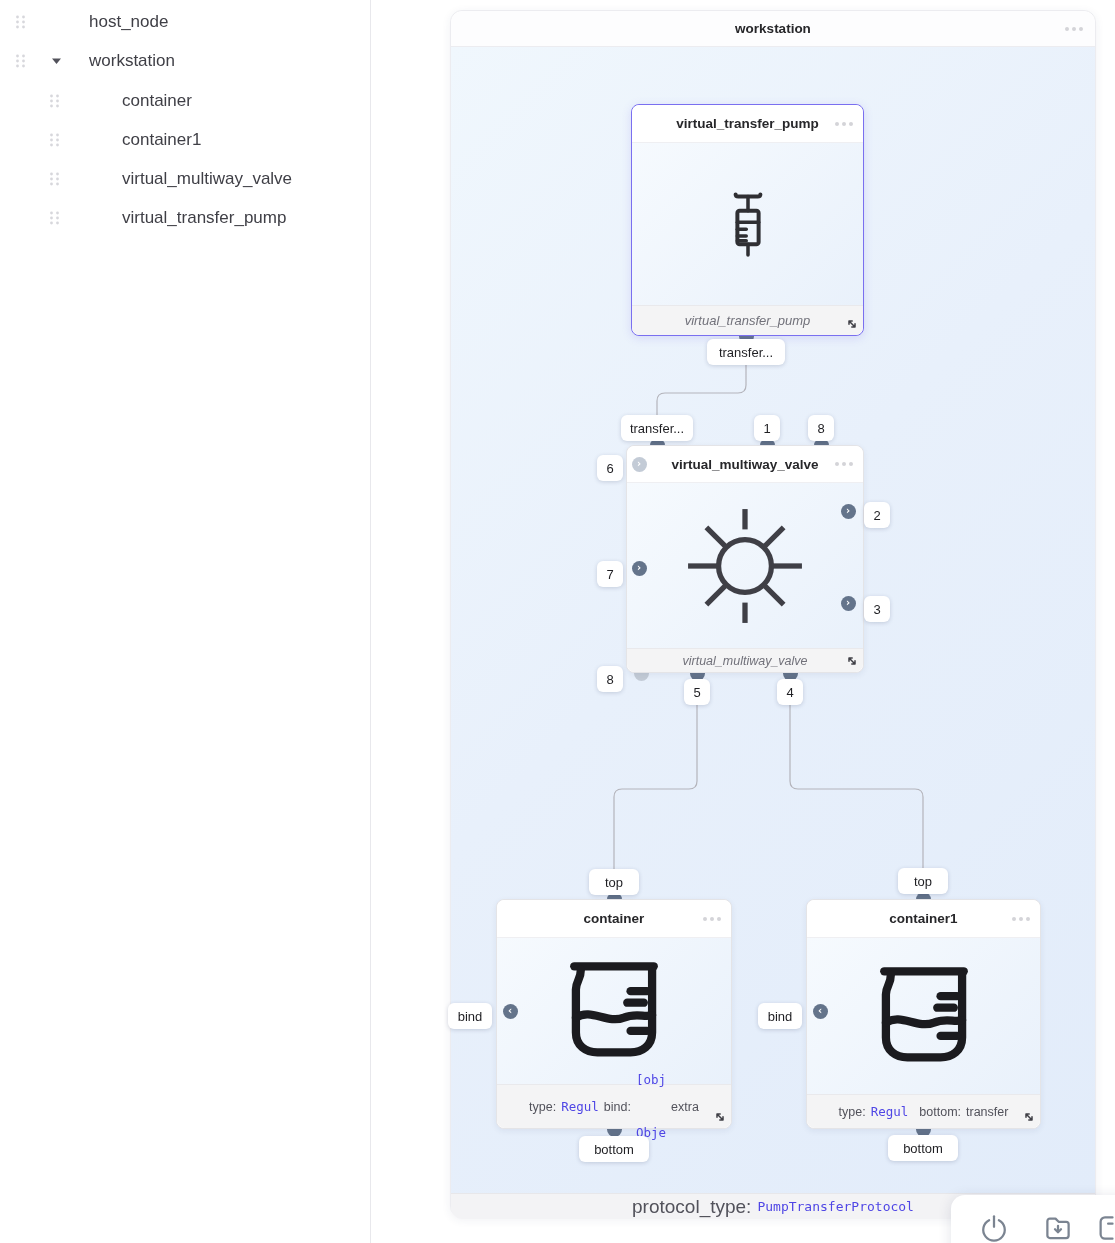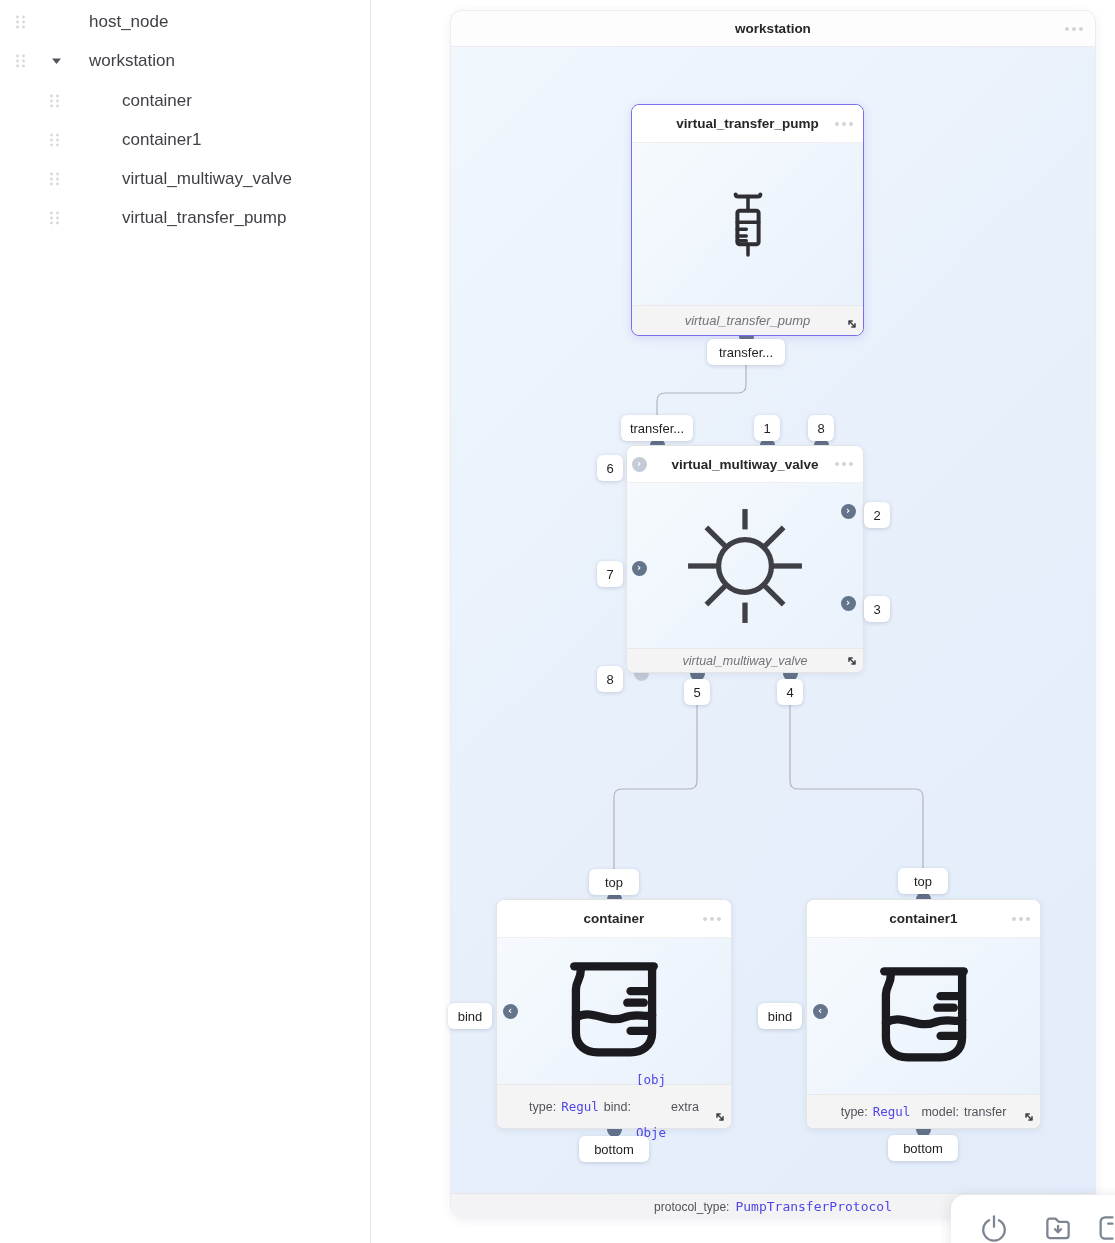--- a/index.html
+++ b/index.html
@@ -22,21 +22,21 @@
   .canvas { position:absolute; inset:0; border-radius:12px; }
   .panel-header { position:absolute; left:0; top:0; width:100%; height:36px;
     background:#fdfdfe; border-bottom:1px solid #ececf0; border-radius:12px 12px 0 0;
     display:flex; align-items:center; justify-content:center; z-index:5; }
   .panel-header .title { font-size:13.5px; font-weight:bold; color:#27272a; }
   .panel-bg { position:absolute; left:0; top:36px; width:100%; height:1146px;
     background:linear-gradient(135deg,#f0f7fd 0%,#e8f0fb 45%,#e2ecfa 100%); z-index:0; }
   .panel-footer { position:absolute; left:0; top:1182px; width:100%; height:26px;
     background:#f3f3f5; border-top:1px solid #e7e7ea; border-radius:0 0 12px 12px;
     display:flex; align-items:center; justify-content:center; gap:6px; z-index:5; }
-  .kv-label { font-size:12px; color:#52525b; }
+  .kv-label { font-size:19px; color:#52525b; }
   .kv-value { font-size:13px; color:#4f46e5; font-family:"DejaVu Sans Mono","Liberation Mono",monospace; }
   .dots { display:flex; gap:3px; align-items:center; cursor:pointer; }
   .dots i { width:4px; height:4px; border-radius:50%; background:#d4d4d8; display:block; }
   
   .node { position:absolute; background:#ffffff; border:1px solid #e4e4e7; border-radius:8px;
     box-shadow:0 2px 6px rgba(30,40,80,.07); display:flex; flex-direction:column; z-index:3; }
   .node.selected { border:1.5px solid #7a6ff0; box-shadow:0 2px 10px rgba(105,95,230,.18); }
   .node-header { position:relative; height:38px; flex:0 0 38px; background:#ffffff;
     border-bottom:1px solid #efeff2; border-radius:8px 8px 0 0;
     display:flex; align-items:center; justify-content:center; }
@@ -291,21 +291,21 @@
           <path d="M9,38 C18,32 28,42 38,38 C45,35 51,38 55,36.5"></path>
           <path d="M42,22 H52"></path>
             <path d="M40,29 H50"></path>
             <path d="M42,46 H52"></path>
         </svg>
       </div>
       <div class="node-footer" style="height:34px; flex:0 0 34px;">
         <div class="foot-kv">
           <span class="kv-label">type:</span>
           <span class="kv-value">Regul</span>
-          <span class="kv-label" style="margin-left:6px;">model:</span>
+          <span class="kv-label" style="margin-left:6px;">bottom:</span>
           <span class="kv-label">transfer</span>
         </div>
         <svg class="resize-icon" width="12" height="12" viewBox="0 0 12 12" stroke="#3f3f46" stroke-width="1.5" fill="none" stroke-linecap="round">
             <path d="M3,3 L9,9 M3,3 v3.2 M3,3 h3.2 M9,9 v-3.2 M9,9 h-3.2"></path>
           </svg>
       </div>
     </div>
 
     <div class="handle front light" style="left:180.5px; top:445.5px;">
         <span class="chev">›</span>

